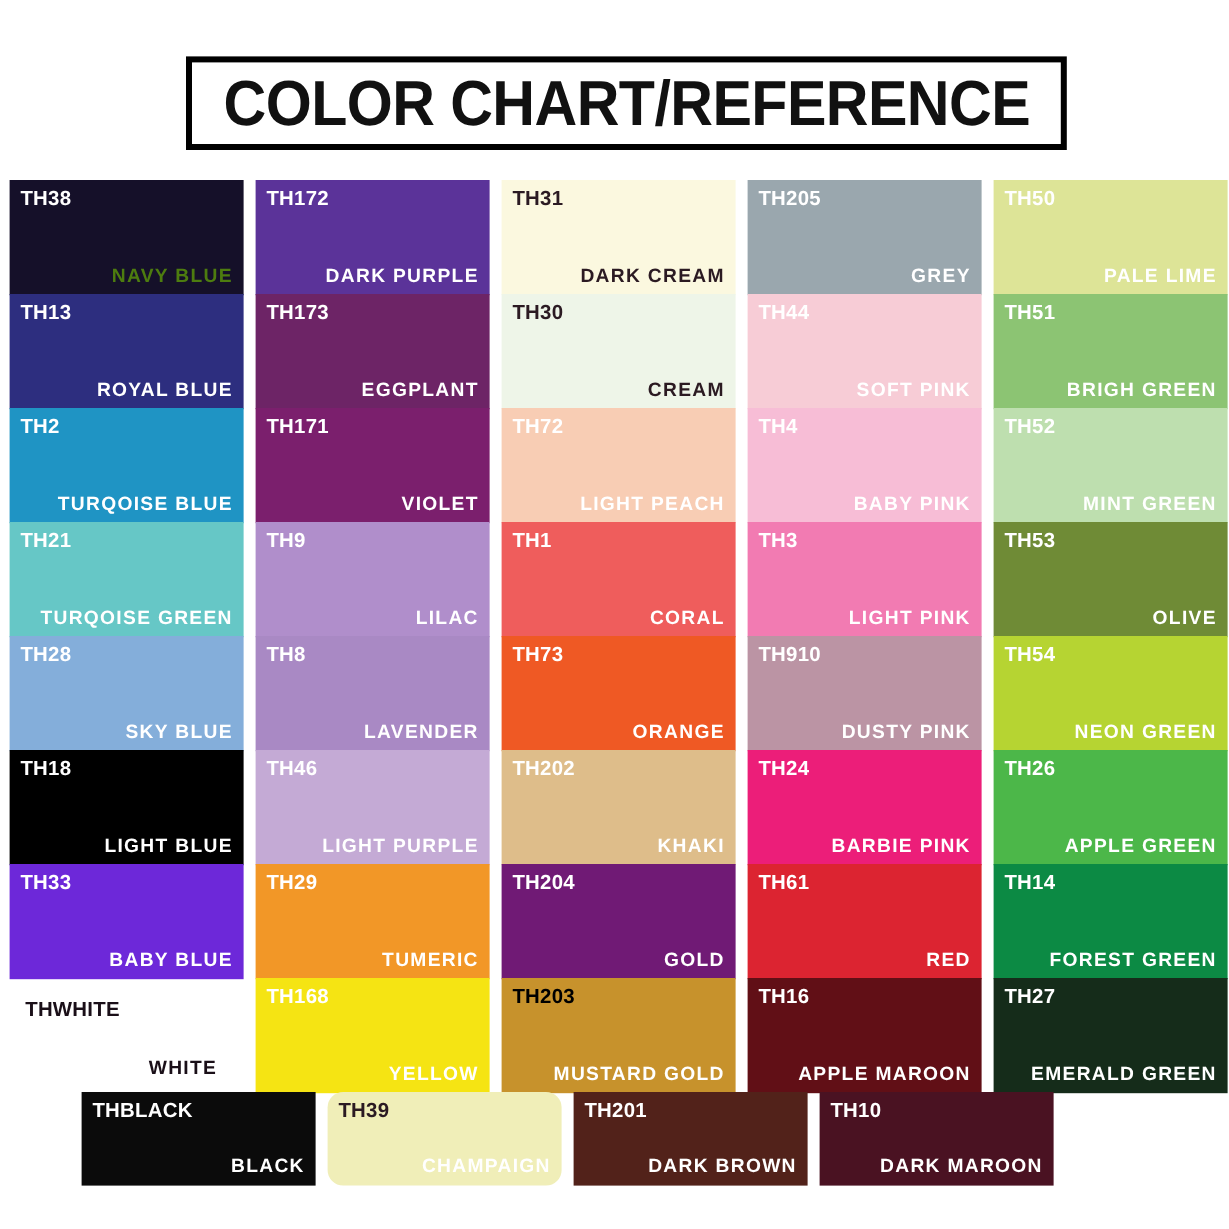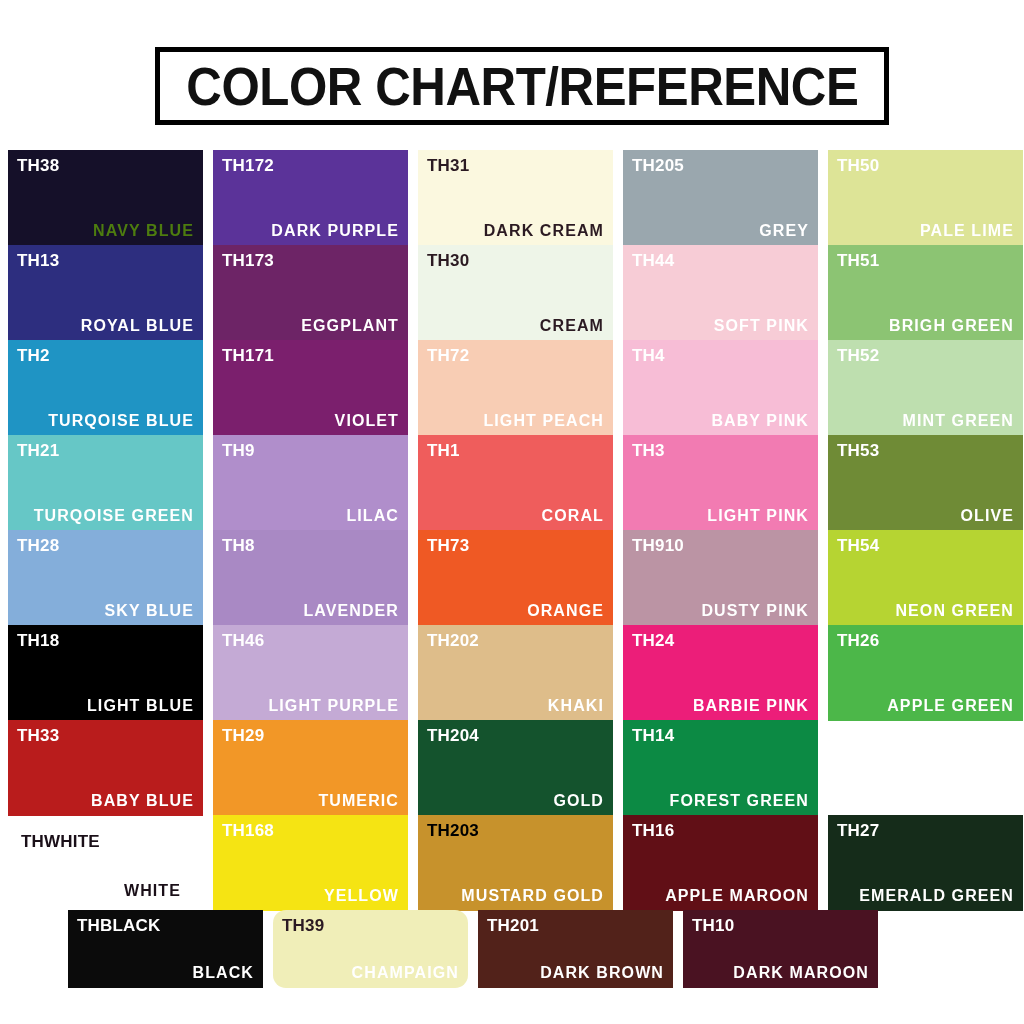--- a/index.html
+++ b/index.html
@@ -226,31 +226,35 @@
         <div class="swatch" style="background: rgb(236, 30, 121);">
           <span class="code" style="color: rgb(255, 255, 255);">TH24</span>
           <span class="cname" style="color: rgb(255, 255, 255);">BARBIE PINK</span>
         </div>
         <div class="swatch" style="background: rgb(76, 183, 73);">
           <span class="code" style="color: rgb(255, 255, 255);">TH26</span>
           <span class="cname" style="color: rgb(255, 255, 255);">APPLE GREEN</span>
         </div>
       </div>
       <div class="row">
-        <div class="swatch" style="background: #b91c1c;">
+        <div class="swatch" style="background: #6d28d9;">
           <span class="code" style="color: rgb(255, 255, 255);">TH33</span>
           <span class="cname" style="color: rgb(255, 255, 255);">BABY BLUE</span>
         </div>
         <div class="swatch" style="background: rgb(242, 151, 39);">
           <span class="code" style="color: rgb(255, 255, 255);">TH29</span>
           <span class="cname" style="color: rgb(255, 255, 255);">TUMERIC</span>
         </div>
-        <div class="swatch" style="background: #14532d;">
+        <div class="swatch" style="background: #701a75;">
           <span class="code" style="color: rgb(255, 255, 255);">TH204</span>
           <span class="cname" style="color: rgb(255, 255, 255);">GOLD</span>
+        </div>
+        <div class="swatch" style="background: rgb(220, 36, 49);">
+          <span class="code" style="color: rgb(255, 255, 255);">TH61</span>
+          <span class="cname" style="color: rgb(255, 255, 255);">RED</span>
         </div>
         <div class="swatch" style="background: rgb(12, 138, 68);">
           <span class="code" style="color: rgb(255, 255, 255);">TH14</span>
           <span class="cname" style="color: rgb(255, 255, 255);">FOREST GREEN</span>
         </div>
       </div>
       <div class="row">
         <div class="swatch no-fill">
           <span class="code" style="color: rgb(26, 15, 24);">THWHITE</span>
           <span class="cname" style="color: rgb(26, 15, 24);">WHITE</span>

